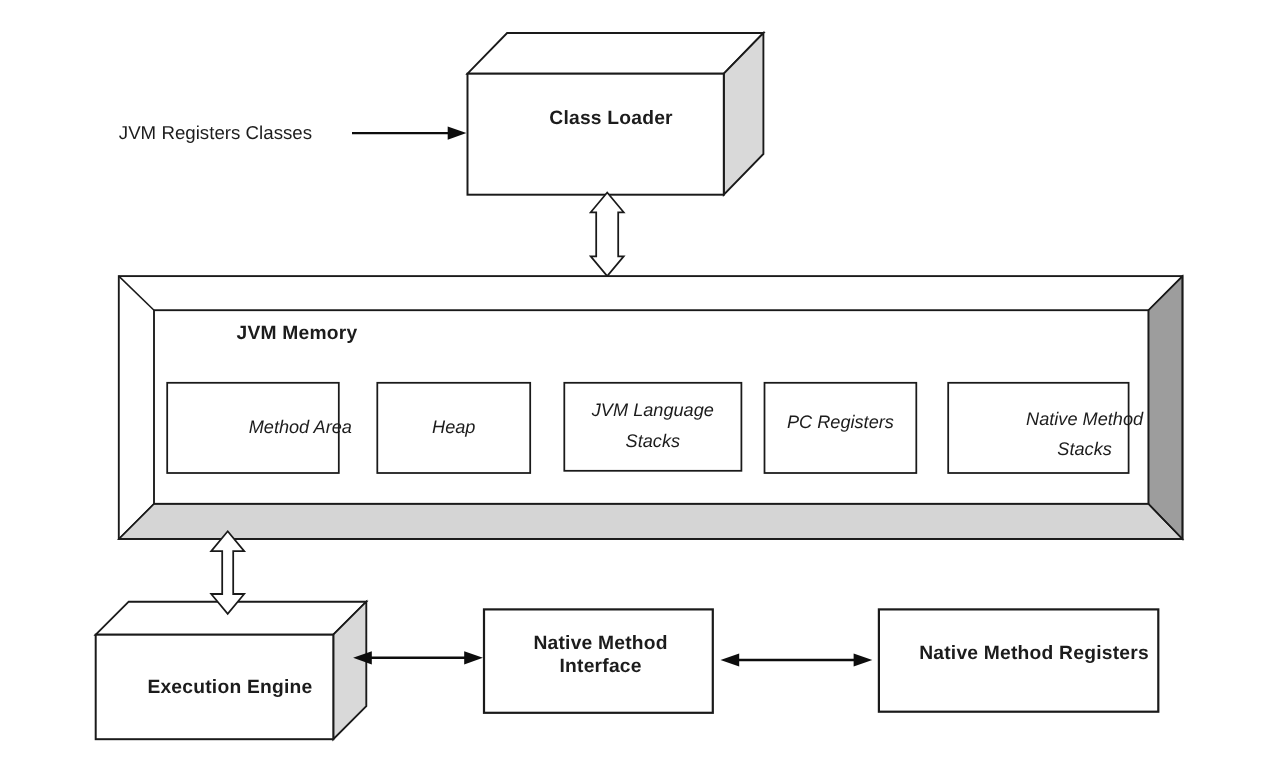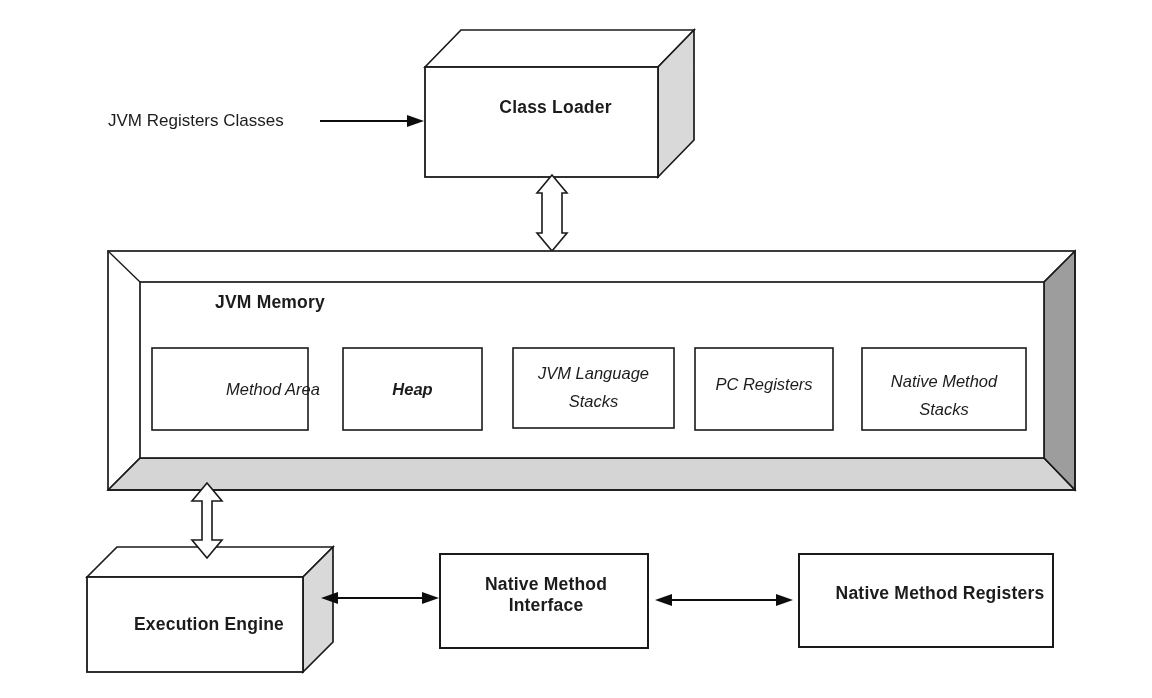--- a/index.html
+++ b/index.html
@@ -112,28 +112,28 @@
   </svg>
 
   <div class="label plain-text" style="left:108px; top:108px; width:210px; height:26px;">JVM Registers Classes</div>
 
   <div class="label bold-title" style="left:425px; top:67px; width:233px; height:110px; padding-bottom:30px; box-sizing:border-box;">Class Loader</div>
 
   <div class="label bold-title" style="left:152px; top:289px; height:26px; justify-content:flex-start;margin-left:35px;">JVM Memory</div>
 
   <div class="label italic-cell" style="left:152px; top:348px; width:156px; height:82px;padding-left:43px;">Method Area</div>
 
-  <div class="label italic-cell" style="left:343px; top:348px; width:139px; height:82px;font-weight:bold;">Heap</div>
+  <div class="label italic-cell" style="left:343px; top:348px; width:139px; height:82px;">Heap</div>
 
   <div class="label italic-cell" style="left:513px; top:346px; width:161px; height:82px;">JVM Language
 Stacks</div>
 
   <div class="label italic-cell" style="left:695px; top:348px; width:138px; height:72px;">PC Registers</div>
 
-  <div class="label italic-cell" style="left:862px; top:348px; width:164px; height:94px;">Native Method
+  <div class="label italic-cell" style="left:904px; top:348px; width:164px; height:94px;">Native Method
 Stacks</div>
 
   <div class="label bold-title" style="left:87px; top:577px; width:216px; height:117px; padding-bottom:22px; box-sizing:border-box;">Execution Engine</div>
 
   <div class="label bold-title" style="left:440px; top:554px; width:184px; height:94px; padding-bottom:12px; box-sizing:border-box;">Native Method Interface</div>
 
   <div class="label bold-title" style="left:799px; top:554px; width:254px; height:93px; padding-bottom:15px; box-sizing:border-box;">Native Method Registers</div>
 
 </div>
 

